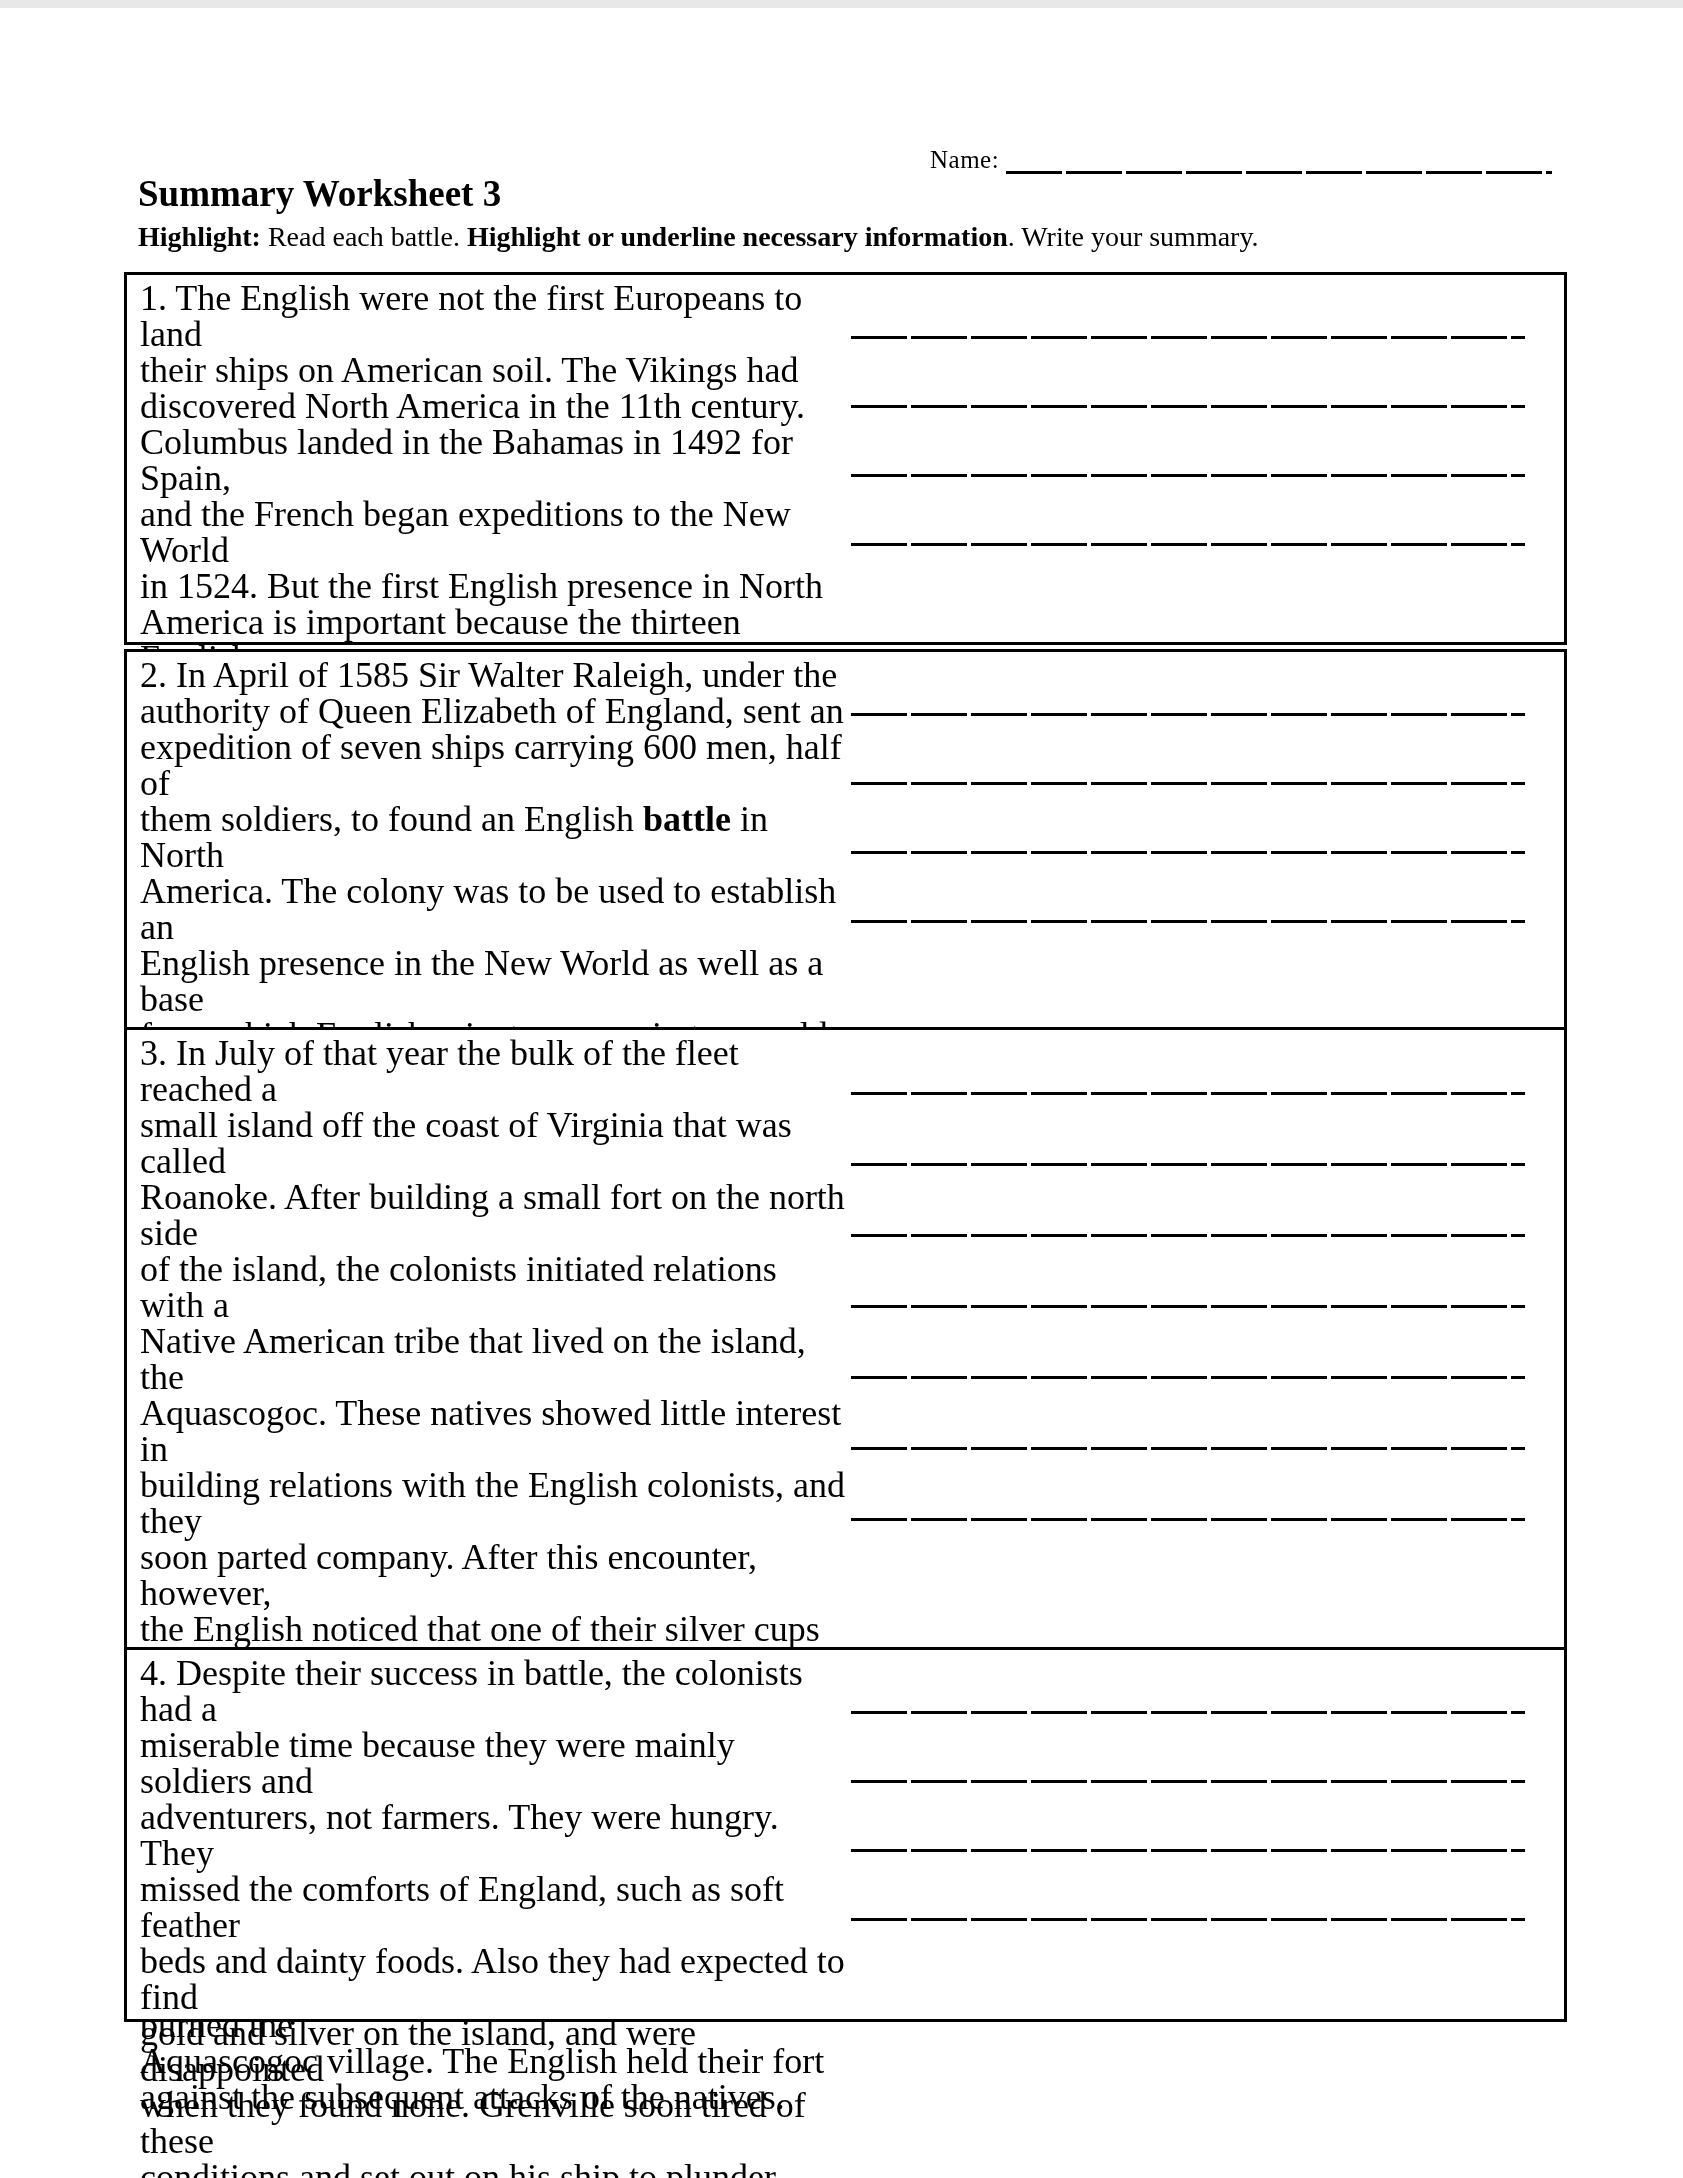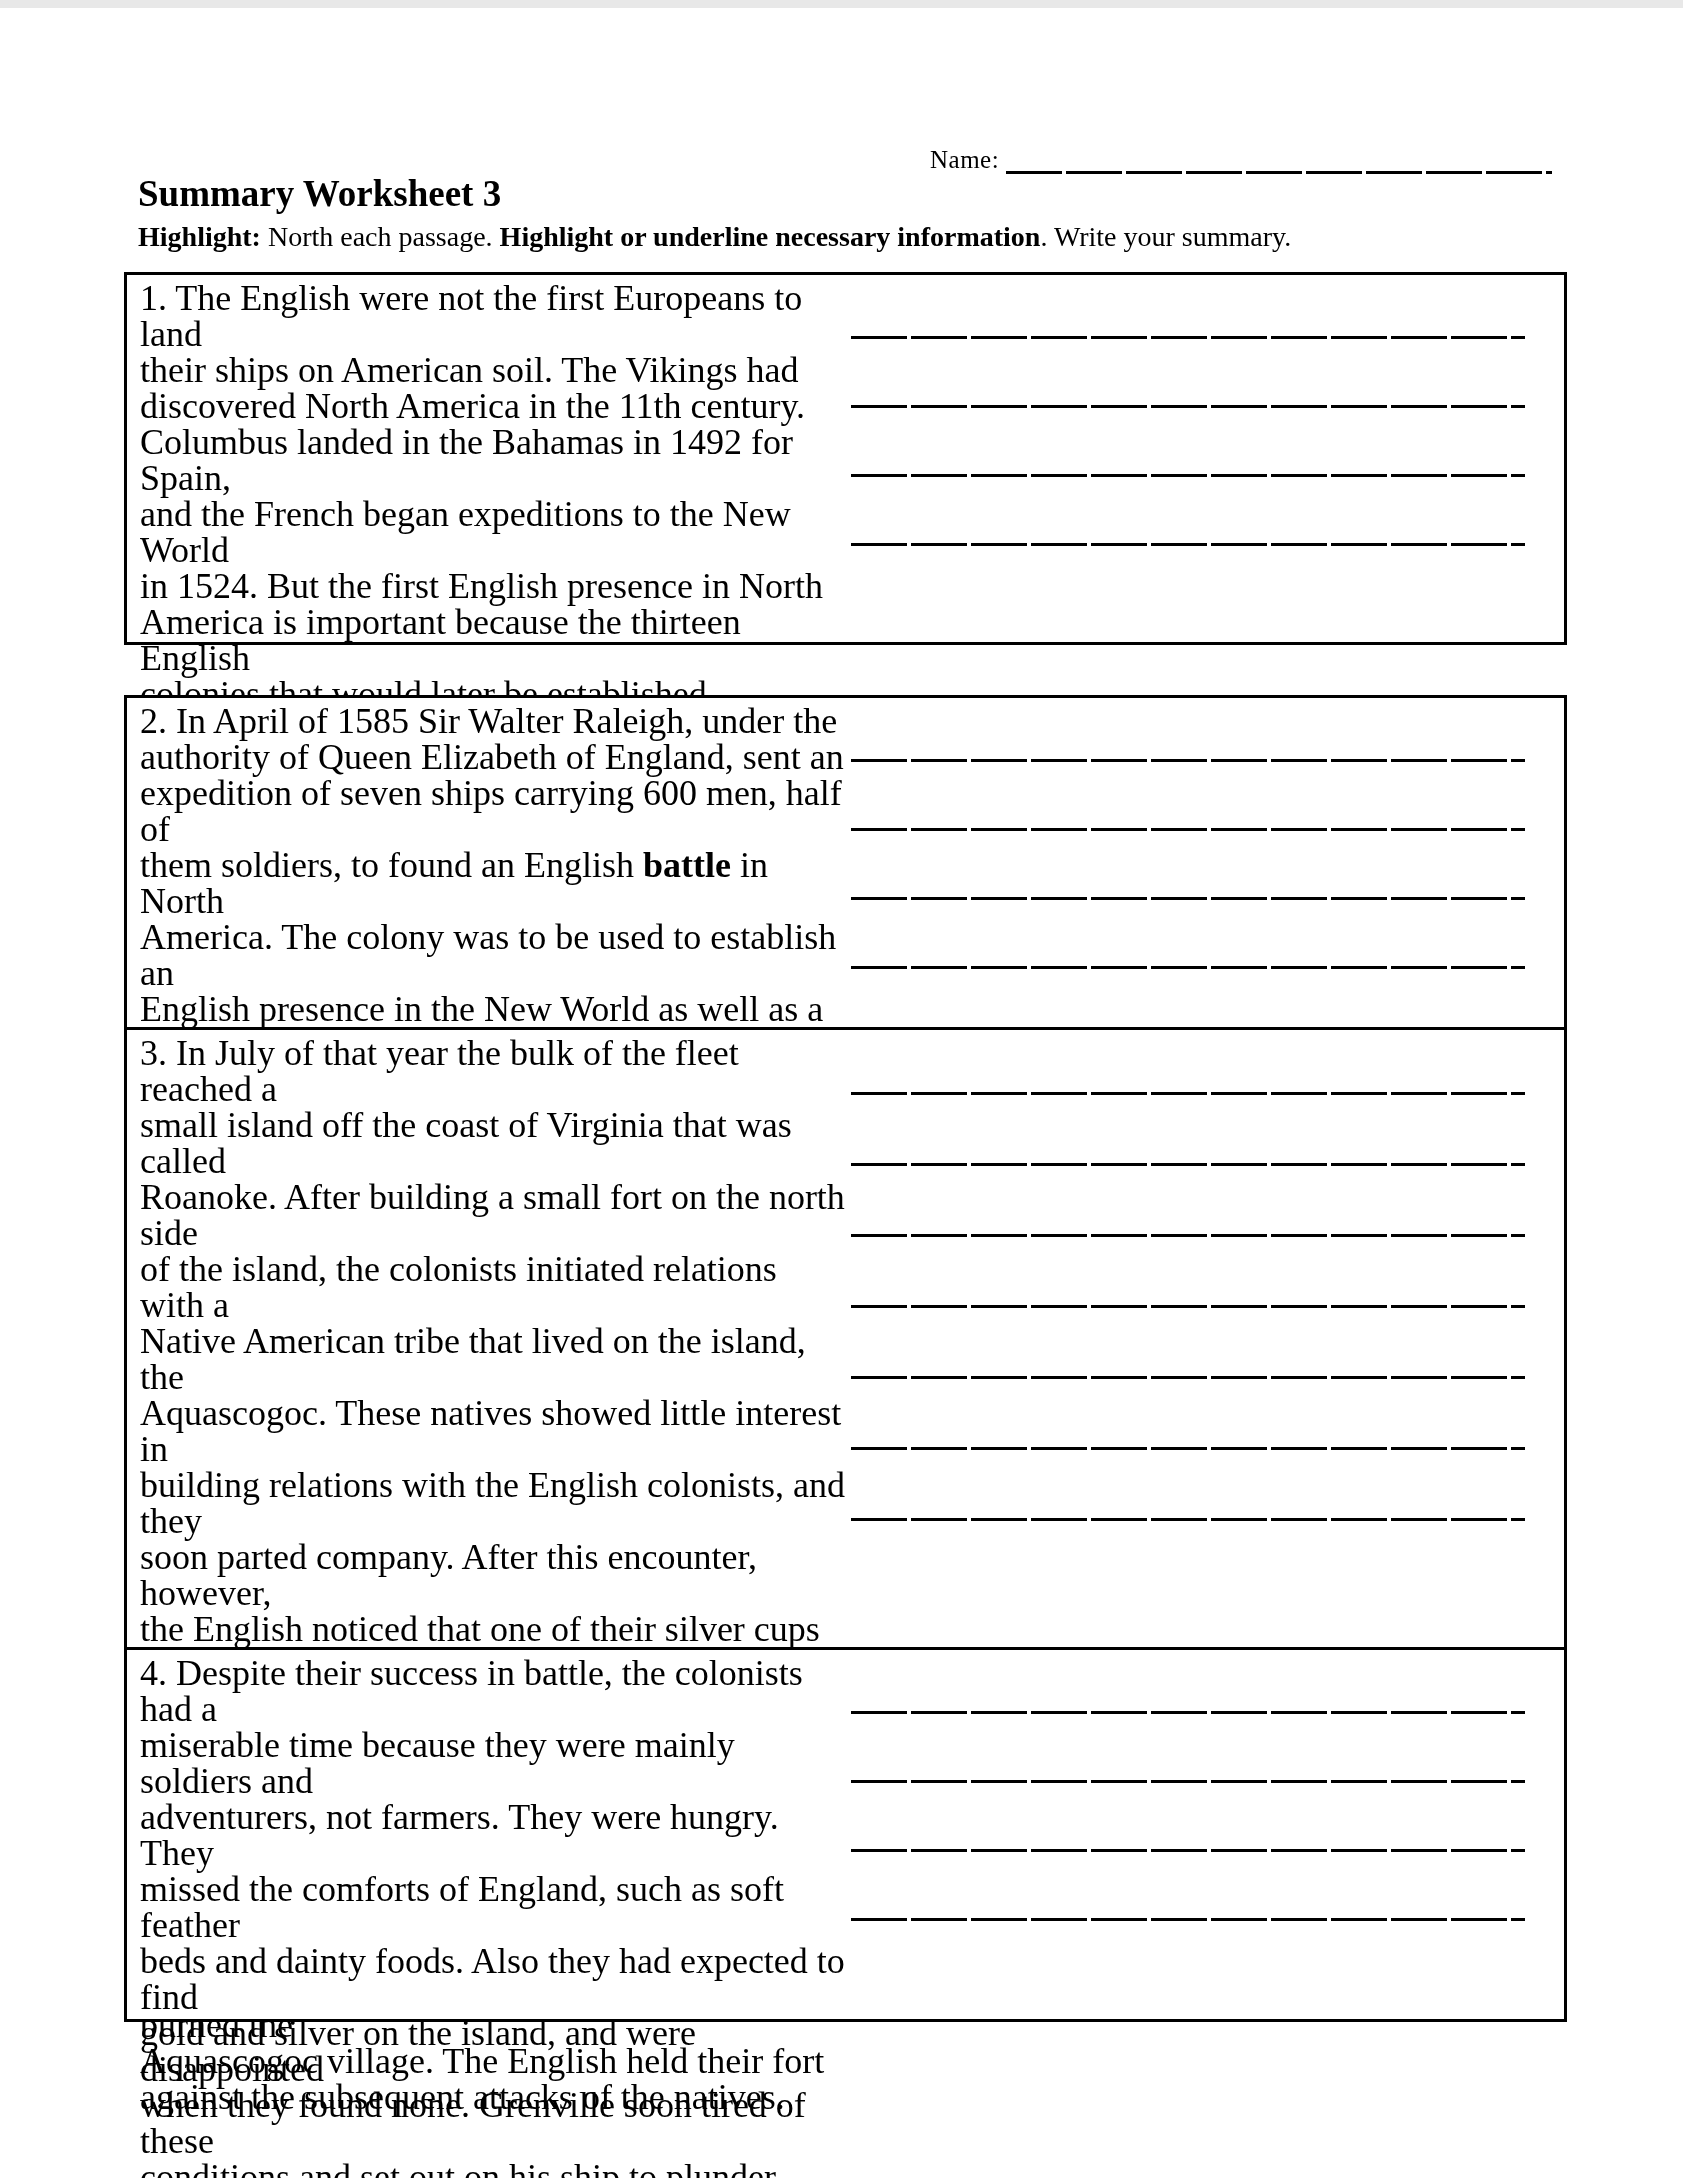--- a/index.html
+++ b/index.html
@@ -22,21 +22,21 @@
   }
   .title { position:absolute; top:164px; left:138px; margin:0; font-size:37px; font-weight:bold; }
   .directions { position:absolute; top:213px; left:138px; margin:0; font-size:28px; white-space:pre-line; }
   .directions b { font-weight:bold; }
   
   .box {
     position:absolute; left:124px; width:1443px; box-sizing:border-box;
     border:3px solid #000; background:#fff; display:flex; align-items:stretch;
   }
   .box-1 { top:264px; height:373px; }
-  .box-2 { top:687px; height:412px; }
+  .box-2 { top:641px; height:412px; }
   .box-3 { top:1019px; height:700px;justify-content:flex-end; }
   .box-4 { top:1639px; height:375px; }
   .passage {
     flex:0 0 auto; width:705px; padding:5px 0 0 13px;
     font-size:36px; line-height:36px; white-space:pre-line;
   }
   .passage b { font-weight:bold; }
   .summary-lines { flex:1 1 auto; margin:0 39px 0 6px; }
   .blank-line { height:69px; position:relative; }
   .blank-line:first-child { height:64px; }
@@ -47,21 +47,21 @@
 <body>
 
 <div class="page">
 
   <div class="name-row">
     <span class="name-label">Name:</span><span class="name-line"></span>
   </div>
 
   <h1 class="title">Summary Worksheet 3</h1>
 
-  <p class="directions"><b>Highlight:</b><span> North each passage. </span><b>Highlight or underline necessary information</b><span>. Write your summary.</span></p>
+  <p class="directions"><b>Highlight:</b><span> Read each battle. </span><b>Highlight or underline necessary information</b><span>. Write your summary.</span></p>
 
   <div class="box box-1">
     <div class="passage">1. The English were not the first Europeans to land
 their ships on American soil. The Vikings had
 discovered North America in the 11th century.
 Columbus landed in the Bahamas in 1492 for Spain,
 and the French began expeditions to the New World
 in 1524. But the first English presence in North
 America is important because the thirteen English
 colonies that would later be established eventually

